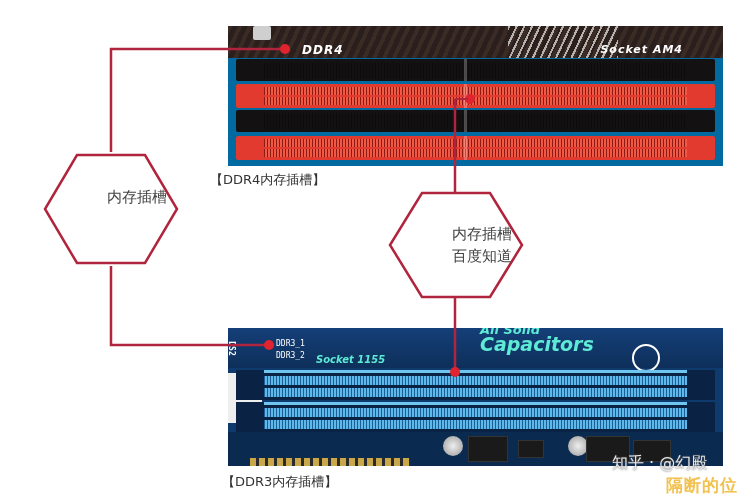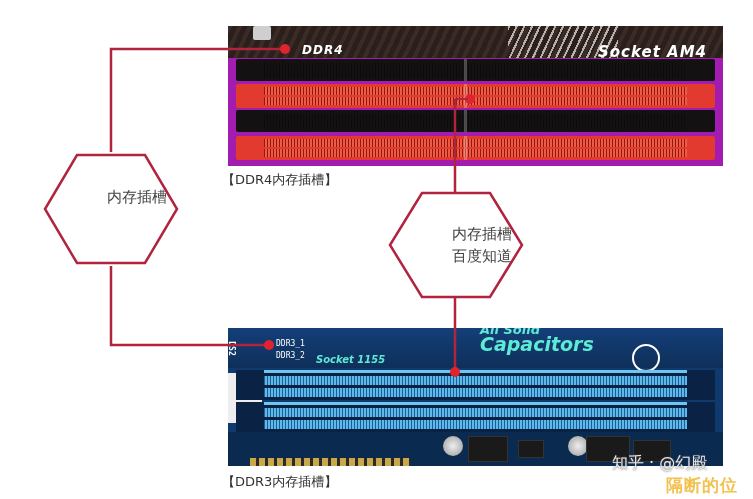--- a/index.html
+++ b/index.html
@@ -1,27 +1,27 @@
 <!DOCTYPE html>
 <html><head>
   <meta charset="utf-8">
   <style>
     html, body { margin: 0; padding: 0; background: #ffffff; }
     body { width: 753px; height: 499px; position: relative; overflow: hidden;
            font-family: "DejaVu Sans", "Liberation Sans", sans-serif; }
     .abs { position: absolute; }
 
     
-    .ddr4 { left: 228px; top: 26px; width: 495px; height: 140px; background: #a21caf; overflow: hidden; }
+    .ddr4 { left: 228px; top: 26px; width: 495px; height: 140px; background: #0369a1; overflow: hidden; }
     .ddr4 .silk { position: absolute; left: 0; top: 0; width: 100%; height: 32px;
       background: repeating-linear-gradient(115deg, #3b2b25 0 4px, #2a1f1c 4px 9px); }
     .ddr4 .stripes { position: absolute; left: 280px; top: 0; width: 110px; height: 32px;
       background: repeating-linear-gradient(115deg, #d8d4d0 0 2px, transparent 2px 7px); opacity: .8; }
     .ddr4 .lbl-ddr { position: absolute; left: 74px; top: 17px; color: #fff; font-weight: bold; font-style: italic; font-size: 12px; letter-spacing: 1px; }
-    .ddr4 .lbl-sock { position: absolute; right: 16px; top: 17px; color: #fff; font-weight: bold; font-style: italic; font-size: 15px; letter-spacing: 1px; }
+    .ddr4 .lbl-sock { position: absolute; right: 40px; top: 17px; color: #fff; font-weight: bold; font-style: italic; font-size: 11px; letter-spacing: 1px; }
     .slot { position: absolute; left: 8px; right: 8px; }
     .slot .rail { position: absolute; left: 28px; right: 28px; height: 8px;
       background: repeating-linear-gradient(90deg, rgba(0,0,0,.35) 0 1px, transparent 1px 3px); }
     .slot.black { background: #141112; height: 22px; border-radius: 2px; }
     .slot.red { background: #e23a2e; height: 24px; border-radius: 2px; }
     .slot.red .rail { background: repeating-linear-gradient(90deg, #8c1a12 0 1px, #f05a45 1px 3px); }
     .slot .gap { position: absolute; left: 228px; top: 0; width: 3px; height: 100%; background: rgba(255,255,255,.25); }
 
     
     .ddr3 { left: 228px; top: 328px; width: 495px; height: 138px; background: #0f3a6e; overflow: hidden; }
@@ -92,21 +92,21 @@
       <div class="rail" style="top:4px"></div>
       <div class="rail" style="top:12px"></div>
       <div class="gap"></div>
     </div>
   <div class="slot red" style="top:110px">
       <div class="rail" style="top:3px"></div>
       <div class="rail" style="top:13px"></div>
       <div class="gap"></div>
     </div>
 </div>
-<div class="abs caption" style="left:222px;top:171px">【DDR4内存插槽】</div>
+<div class="abs caption" style="left:210px;top:171px">【DDR4内存插槽】</div>
 
 <div class="abs ddr3">
   <div class="silk"></div>
   <div class="small" style="left:48px;top:11px">DDR3_1</div>
   <div class="small" style="left:48px;top:23px">DDR3_2</div>
   <div class="small" style="left:-4px;top:16px;transform:rotate(90deg);font-weight:bold">DS2</div>
   <div class="txt" style="left:88px;top:26px;font-size:10px">Socket 1155</div>
   <div class="txt" style="left:252px;top:-6px;font-size:13px">All Solid</div>
   <div class="txt" style="left:252px;top:5px;font-size:19px">Capacitors</div>
   <div style="position:absolute;left:404px;top:16px;width:24px;height:24px;border:2px solid #fff;border-radius:50%"></div>

